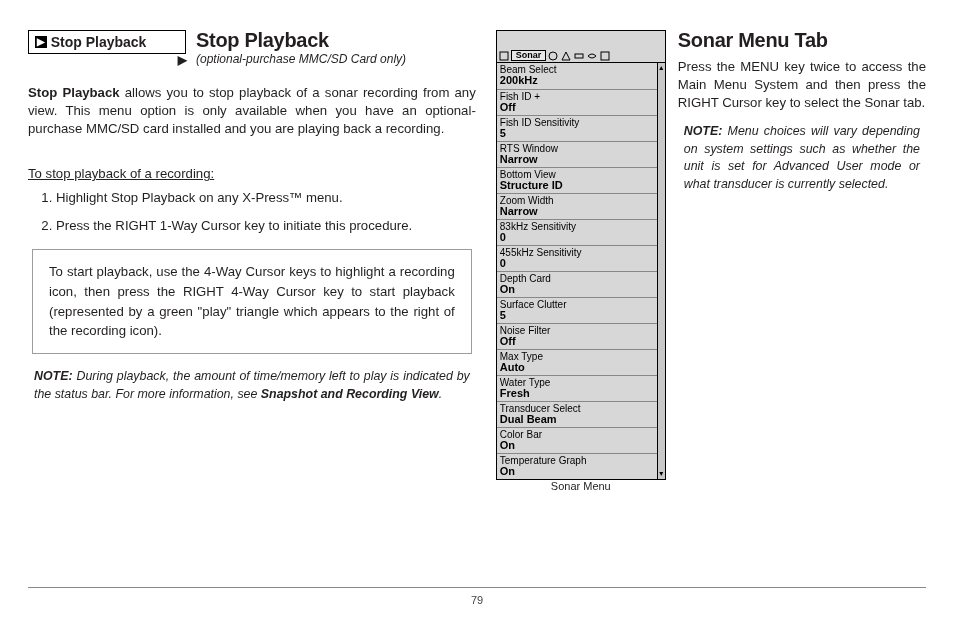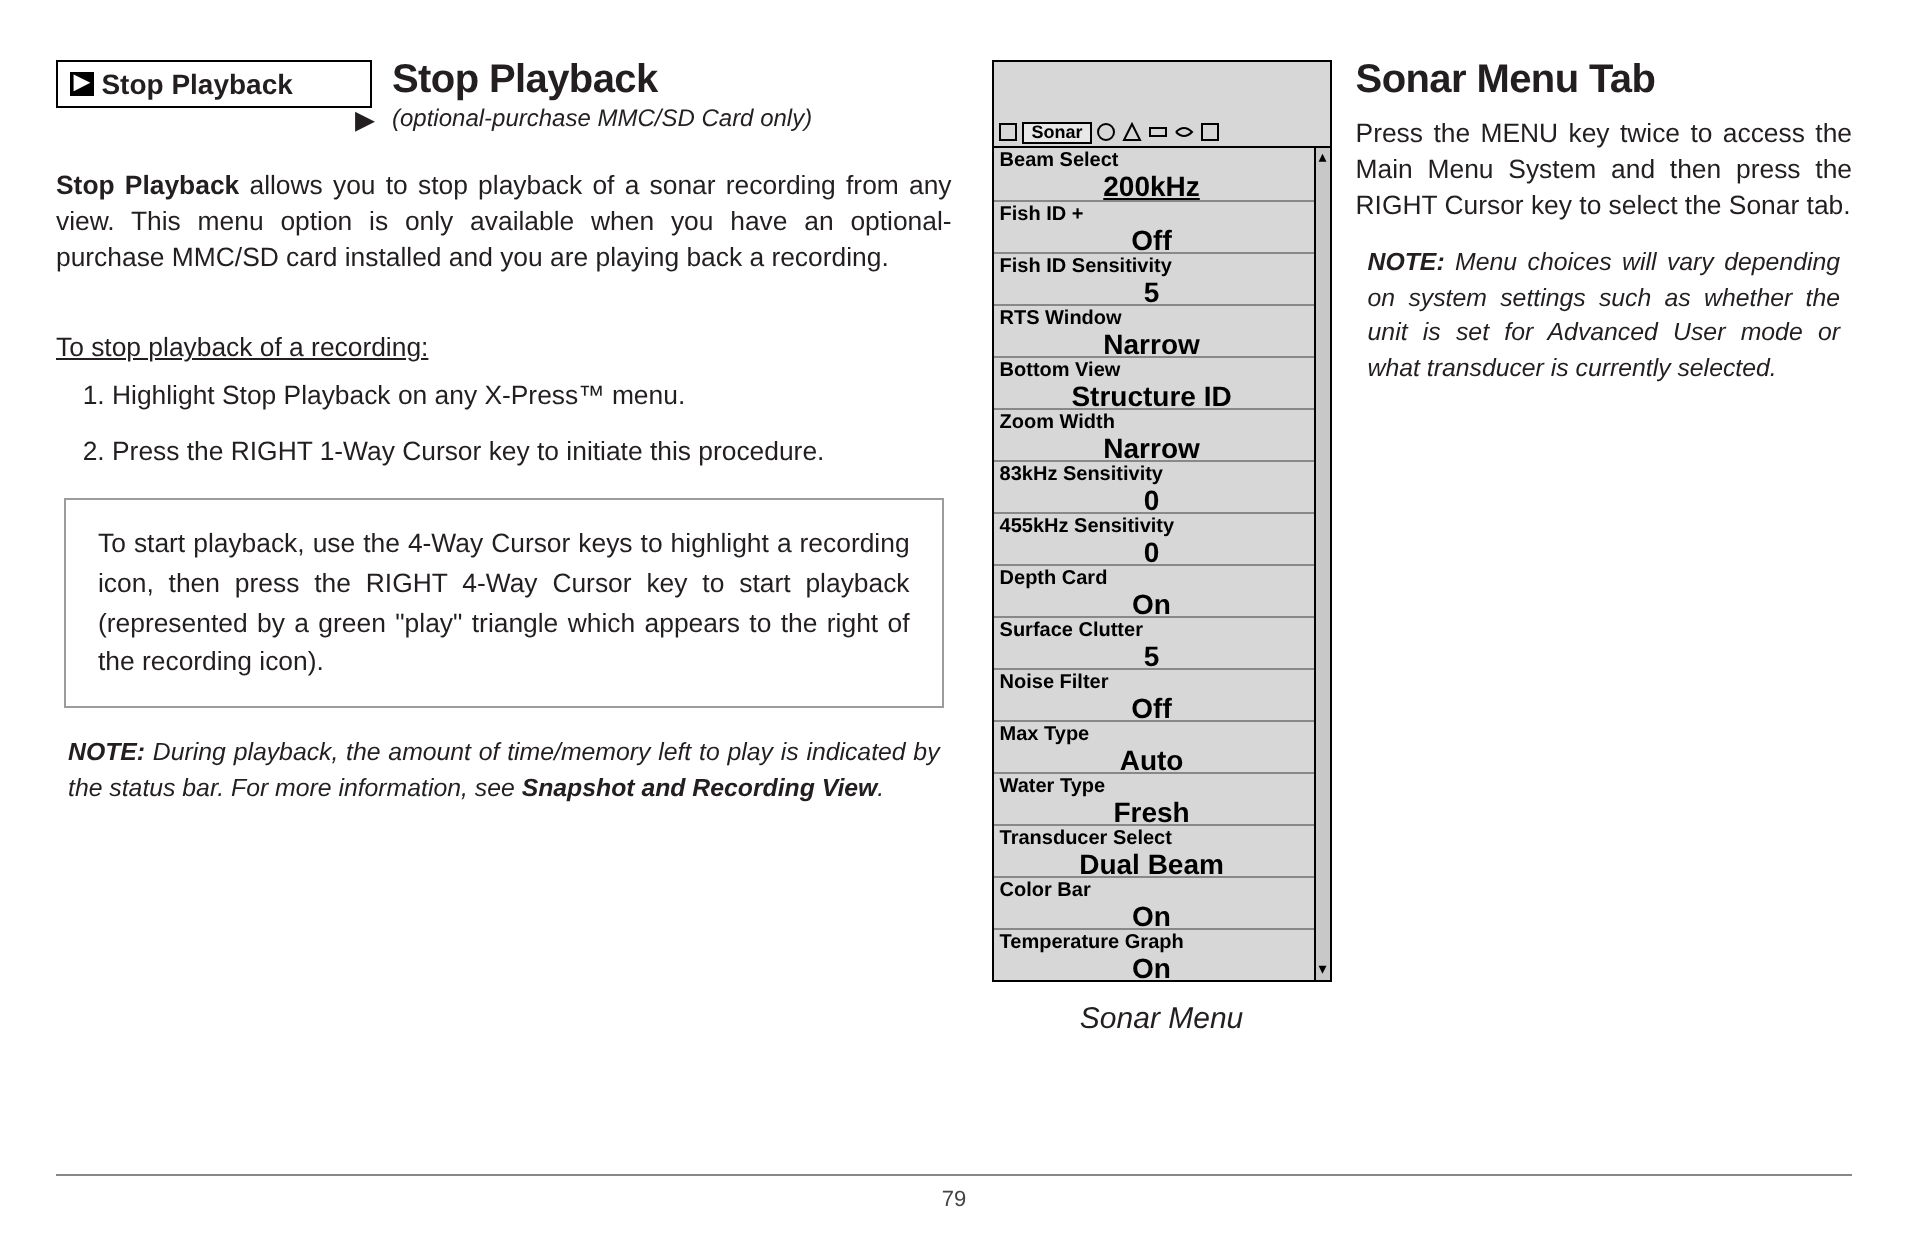--- a/index.html
+++ b/index.html
@@ -118,26 +118,25 @@
   .sonar-screen {
     border: 1.5px solid #000;
     background: #d7d7d7;
     font-family: Arial, sans-serif;
     font-size: 10px;
     color: #000;
     width: 170px;
   }
   .sonar-tabs {
     display: flex;
-    align-items: center;
+    align-items: flex-end;
     gap: 2px;
     border-bottom: 1px solid #000;
     padding: 2px 2px 1px 2px;
-    height: 16px;
-    margin-top: 27px;
+    height: 32px;
   }
   .sonar-tabs span {
     font-size: 9px;
     line-height: 1;
   }
   .tab-active {
     border: 1px solid #000;
     background: #e8e8e8;
     padding: 0 4px;
     font-weight: 700;
@@ -158,39 +157,37 @@
   .sonar-body { display:flex; }
   .sonar-list { flex:1; }
   .sonar-row {
     border-top: 1px solid #888;
     padding: 1px 3px 0 3px;
     position: relative;
     height: 26px;
   }
   .sonar-row:first-child { border-top: none; }
   .sonar-row .label {
-    font-weight: 700;
+    font-weight: 400;
     font-size: 10px;
     display:block;
     line-height: 1.1;
   }
   .sonar-row .value {
     font-weight: 700;
-    font-size: 14px;
-    text-align: center;
+    font-size: 11px;
+    text-align: left;
     display:block;
     line-height: 1;
     padding-right: 2px;
-    text-decoration: underline;
   }
   .sonar-caption {
     text-align:center;
-    font-size: 15px;
-    margin-top: 10px;
-    font-style: italic;
+    font-size: 11px;
+    margin-top: 0;
   }
 
   .rule {
     border: none;
     border-top: 1px solid #888;
     margin-top: 14px;
   }
   .pagenum {
     text-align: center;
     font-size: 11px;

